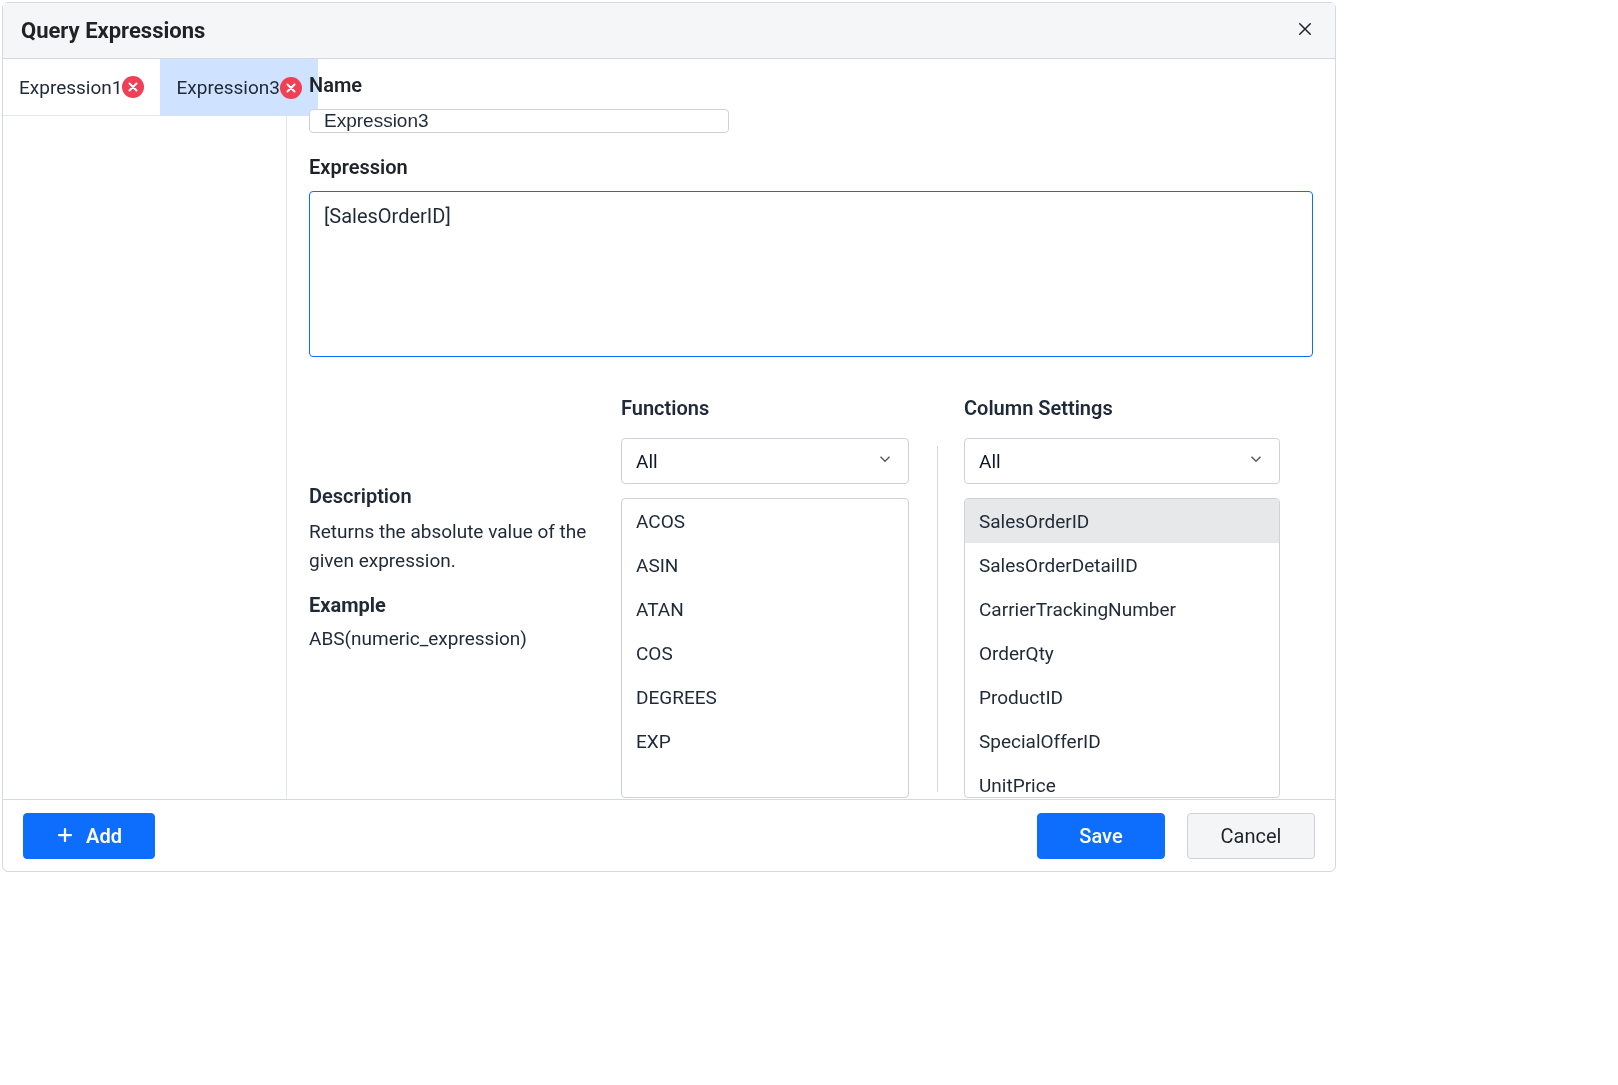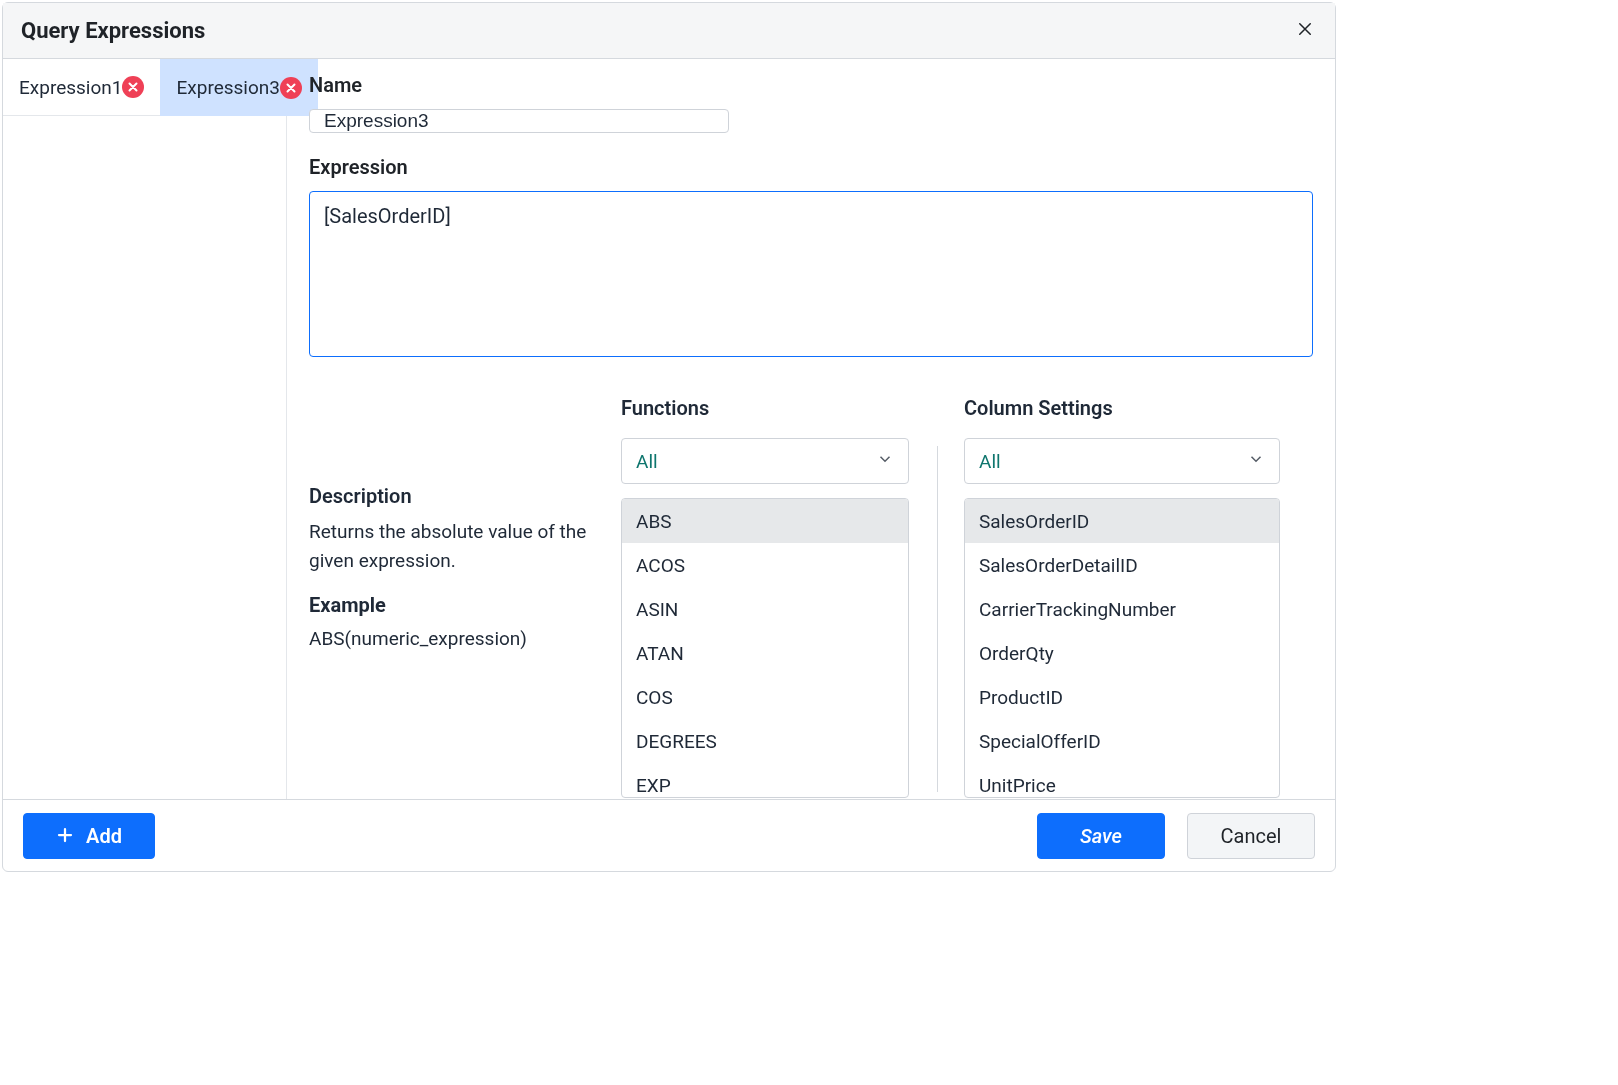--- a/index.html
+++ b/index.html
@@ -28,21 +28,21 @@
 
   .lower { display: flex; gap: 0; margin-top: 34px; }
   .desc-col { width: 312px; padding-top: 88px; padding-right: 10px;}
   .desc-head { font-size: 20px; font-weight: 600; margin-bottom: 10px; }
   .desc-text { font-size: 19px; color: #1f2937; line-height: 1.5; margin-bottom: 18px;}
   .ex-head { font-size: 20px; font-weight: 700; margin-bottom: 10px;}
   .ex-text { font-size: 19px; color: #1f2937; }
 
   .func-col { width: 316px; padding-right: 28px;}
   .col-head { font-size: 20px; font-weight: 600; margin-bottom: 18px;}
-  .dropdown { position: relative; width: 100%; height: 46px; border: 1px solid #cfd3d9; border-radius: 4px; display: flex; align-items: center; padding: 0 14px; cursor: pointer; font-size: 19px; color: #0f766e; margin-bottom: 14px;}
+  .dropdown { position: relative; width: 100%; height: 46px; border: 1px solid #cfd3d9; border-radius: 4px; display: flex; align-items: center; padding: 0 14px; cursor: pointer; font-size: 19px; color: #0f172a; margin-bottom: 14px;}
   .dropdown .chev { margin-left: auto; }
   .dropdown .chev svg { width: 18px; height: 18px; stroke: #555c66; fill:none; stroke-width:2;}
   .listbox { border: 1px solid #cfd3d9; border-radius: 4px; overflow-y: auto; height: 300px;}
   .list-item { height: 44px; display:flex; align-items:center; padding: 0 14px; font-size: 19px; color:#1f2937; cursor: pointer;}
   .list-item.selected { background: #e6e8ea; }
 
   .separator { width: 1px; background: #d5d9de; margin: 50px 26px 0 0; height: 346px;}
 
   .columns-col { width: 316px; }
 
@@ -117,21 +117,20 @@
             <div class="col-head">Functions</div>
             <div class="dropdown">
               <span>All</span>
               <span class="chev">
                 <svg viewBox="0 0 24 24">
                     <polyline points="6 9 12 15 18 9"></polyline>
                   </svg>
               </span>
             </div>
             <div class="listbox" id="func-listbox">
-                <div class="list-item selected">ABS</div>
                 <div class="list-item">ACOS</div>
                 <div class="list-item">ASIN</div>
                 <div class="list-item">ATAN</div>
                 <div class="list-item">COS</div>
                 <div class="list-item">DEGREES</div>
                 <div class="list-item">EXP</div>
               </div>
           </div>
 
           <div class="separator"></div>
@@ -165,21 +164,21 @@
     <div class="dialog-footer">
       <div class="btn btn-primary btn-add">
         <span class="plus-icon">
           <svg viewBox="0 0 24 24" width="18" height="18">
               <path d="M12 4 V20 M4 12 H20" stroke="#fff" stroke-width="3" stroke-linecap="round"></path>
             </svg>
         </span>
         <span>Add</span>
       </div>
       <div class="footer-right">
-        <div class="btn btn-primary" style="min-width:128px;font-style:italic;">
+        <div class="btn btn-primary" style="min-width:128px;">
           <span>Save</span>
         </div>
         <div class="btn btn-default" style="min-width:128px;">
           <span>Cancel</span>
         </div>
       </div>
     </div>
 
   </div>
 </div>

